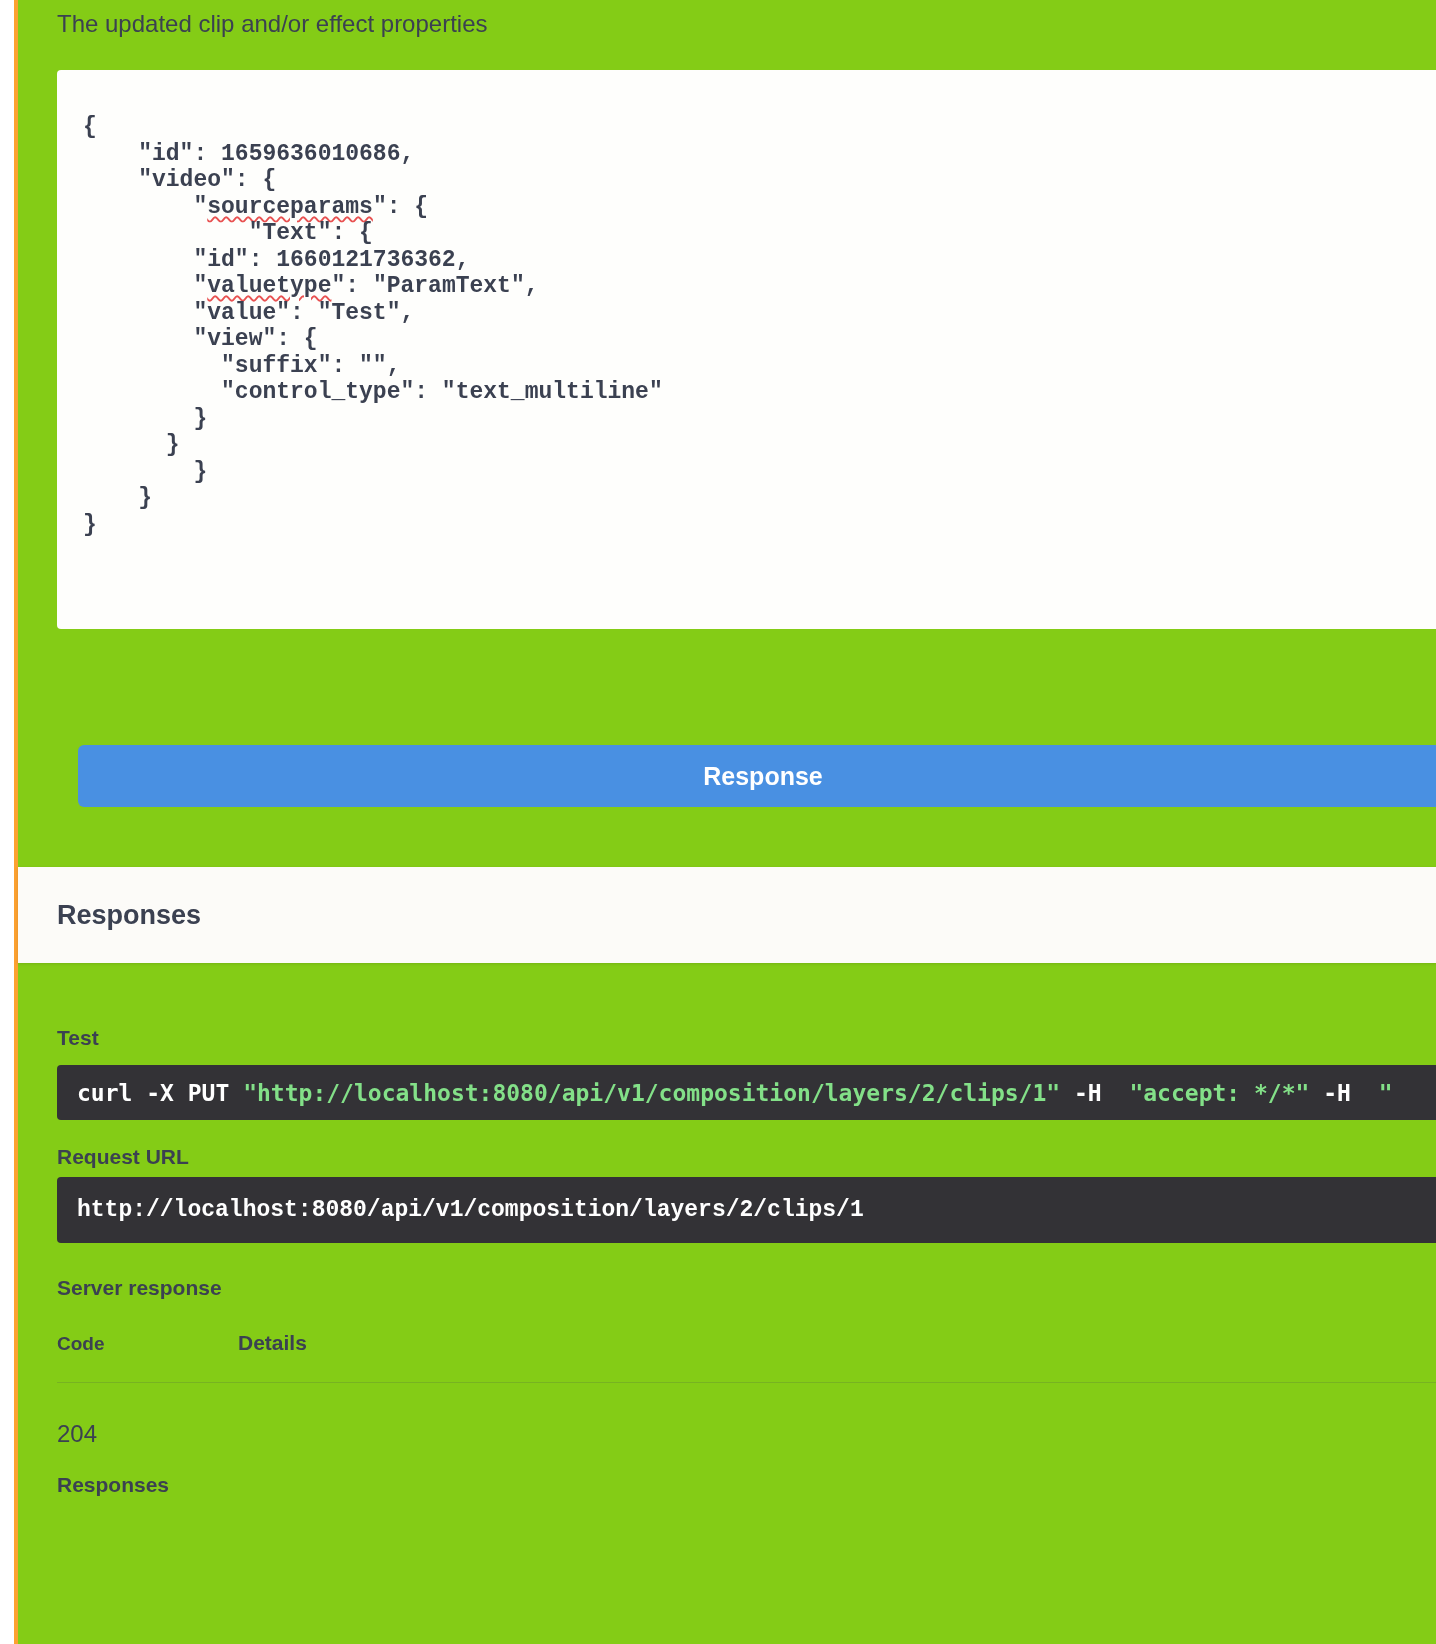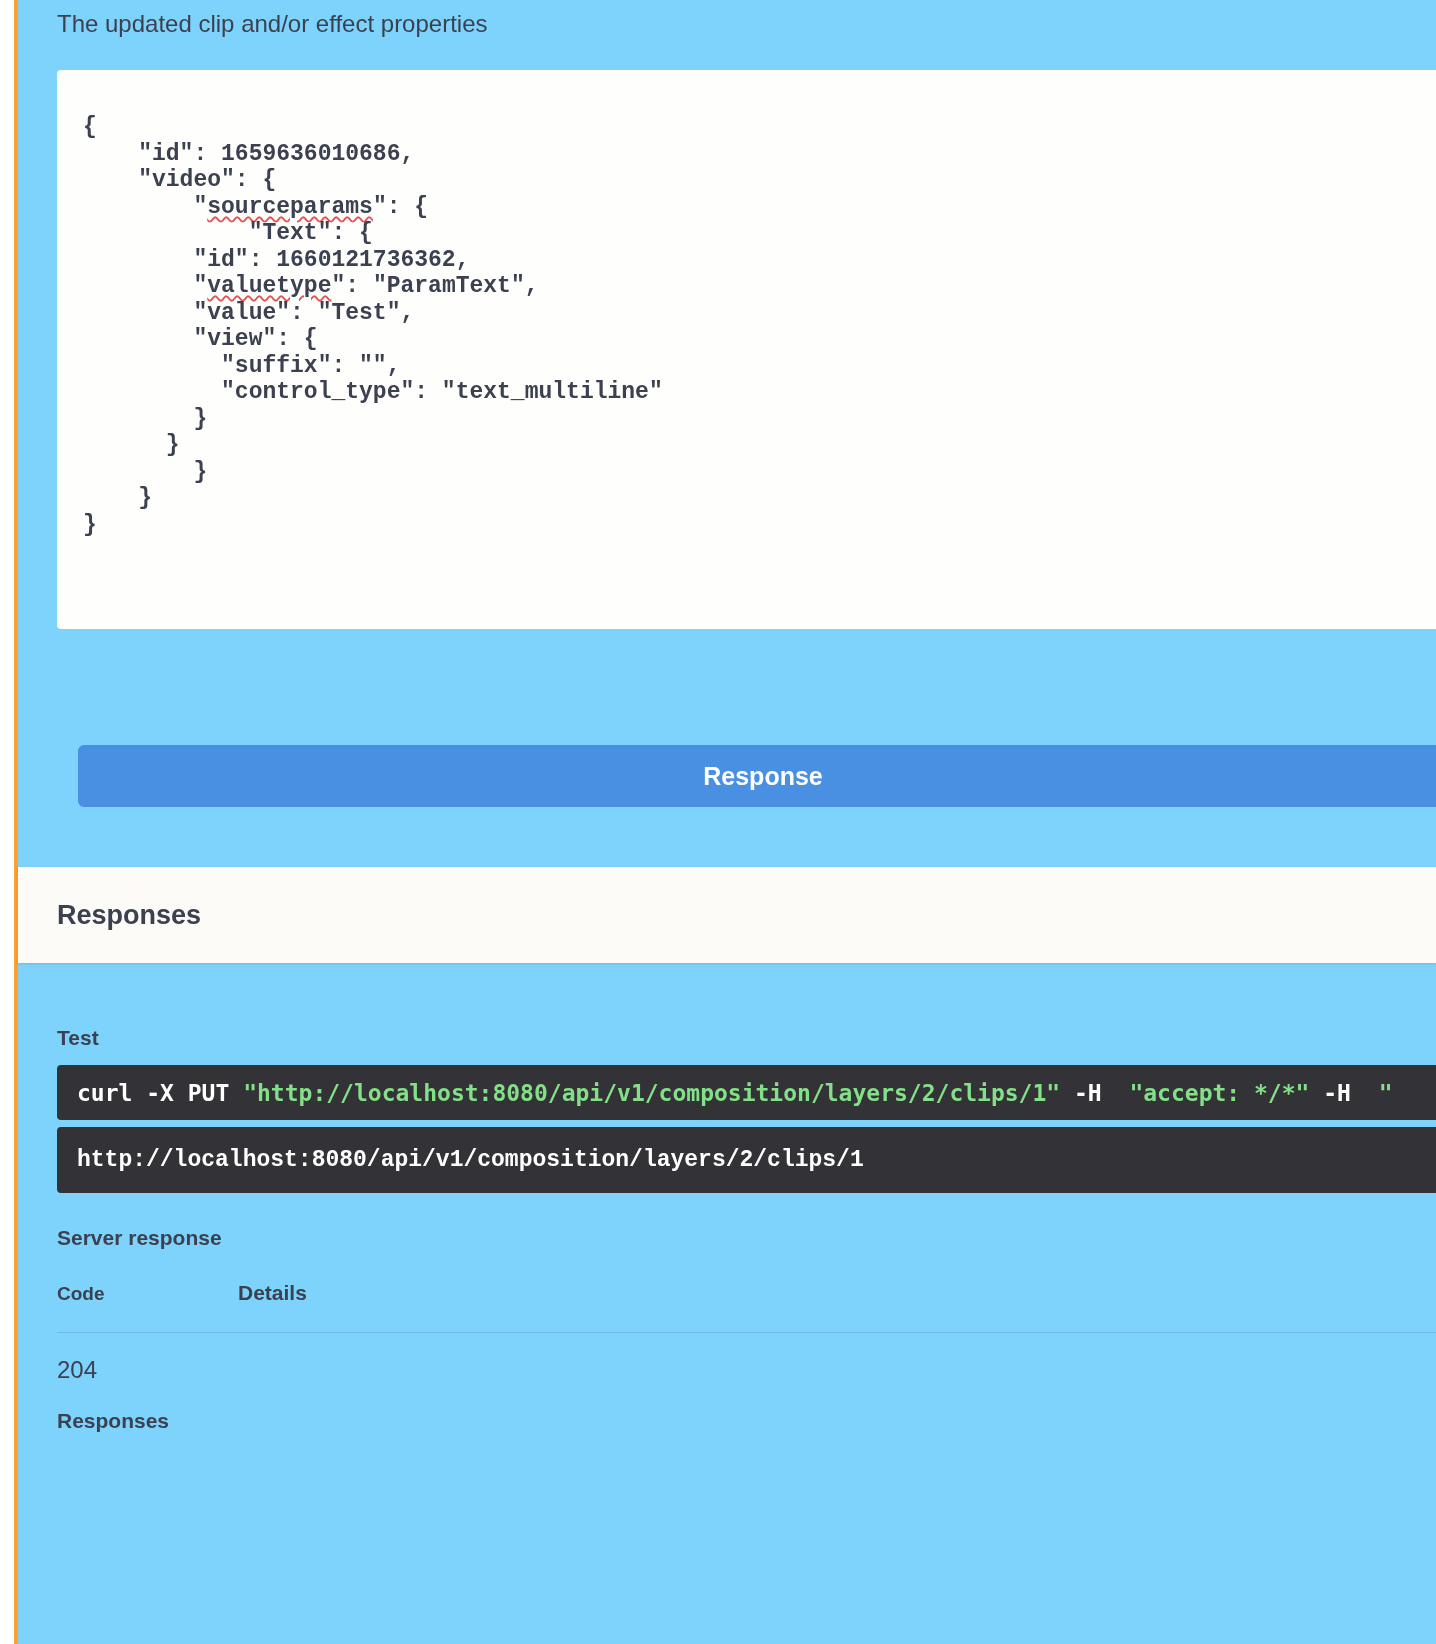--- a/index.html
+++ b/index.html
@@ -9,21 +9,21 @@
     background:#ffffff; overflow:hidden;
     font-family:"Liberation Sans", sans-serif;
     color:#3b4151;
   }
   .accent-border {
     position:absolute; left:14px; top:0; width:4px; height:100%;
     background:#fca130;
   }
   .opblock-body {
     position:absolute; left:18px; top:0; right:0; height:100%;
-    background:#7dd3fc;
+    background:#84cc16;
   }
   .description {
     padding:10px 0 0 39px;
     font-size:24px; line-height:28px; color:#3b4151;
   }
   .editor {
     margin:32px 0 0 39px;
     width:calc(100% - 39px + 12px);
     height:559px;
     background:#fefefc;
@@ -102,21 +102,21 @@
     display:flex; align-items:baseline;
     height:30px;
   }
   .th-code { width:165px; font-size:19px; font-weight:bold; }
   .th-details { font-size:21px; font-weight:bold;margin-left:16px; }
   .divider {
     margin-top:21px;
     width:calc(100% + 12px);
     border-bottom:1px solid rgba(59,65,81,.18);
   }
-  .trow { margin-top:24px; display:flex; }
+  .trow { margin-top:38px; display:flex; }
   .td-code { width:165px; font-size:24px; line-height:26px; color:#3b4151; }
   .td-details { flex:1; min-width:0; }
   .resp-headers-label { padding-top:20px; }
   .headers-bar {
     margin-top:11px;
     box-sizing:border-box;
     height:94px;
     padding:18px 0 0 38px;
     font-family:"Liberation Mono", monospace;
     font-weight:bold; font-size:23px; line-height:30px;
@@ -143,20 +143,21 @@
 
     <div class="section-header">
       <div class="hd">Responses</div>
     </div>
 
     <div class="responses-inner">
 
       <div class="lbl curl-label">Test</div>
       <div class="darkbar curl-bar" id="curl-bar"><span class="plain">curl -X PUT </span><span class="string">"http://localhost:8080/api/v1/composition/layers/2/clips/1"</span><span class="plain"> -H </span><span class="string"> "accept: */*"</span><span class="plain"> -H </span><span class="string"> "</span></div>
 
+      <div class="lbl requrl-label">Request URL</div>
       <div class="darkbar requrl-bar">
         <span>http://localhost:8080/api/v1/composition/layers/2/clips/1</span>
       </div>
 
       <div class="lbl server-label">Server response</div>
 
       <div class="thead">
         <div class="th-code">Code</div>
         <div class="th-details">Details</div>
       </div>

